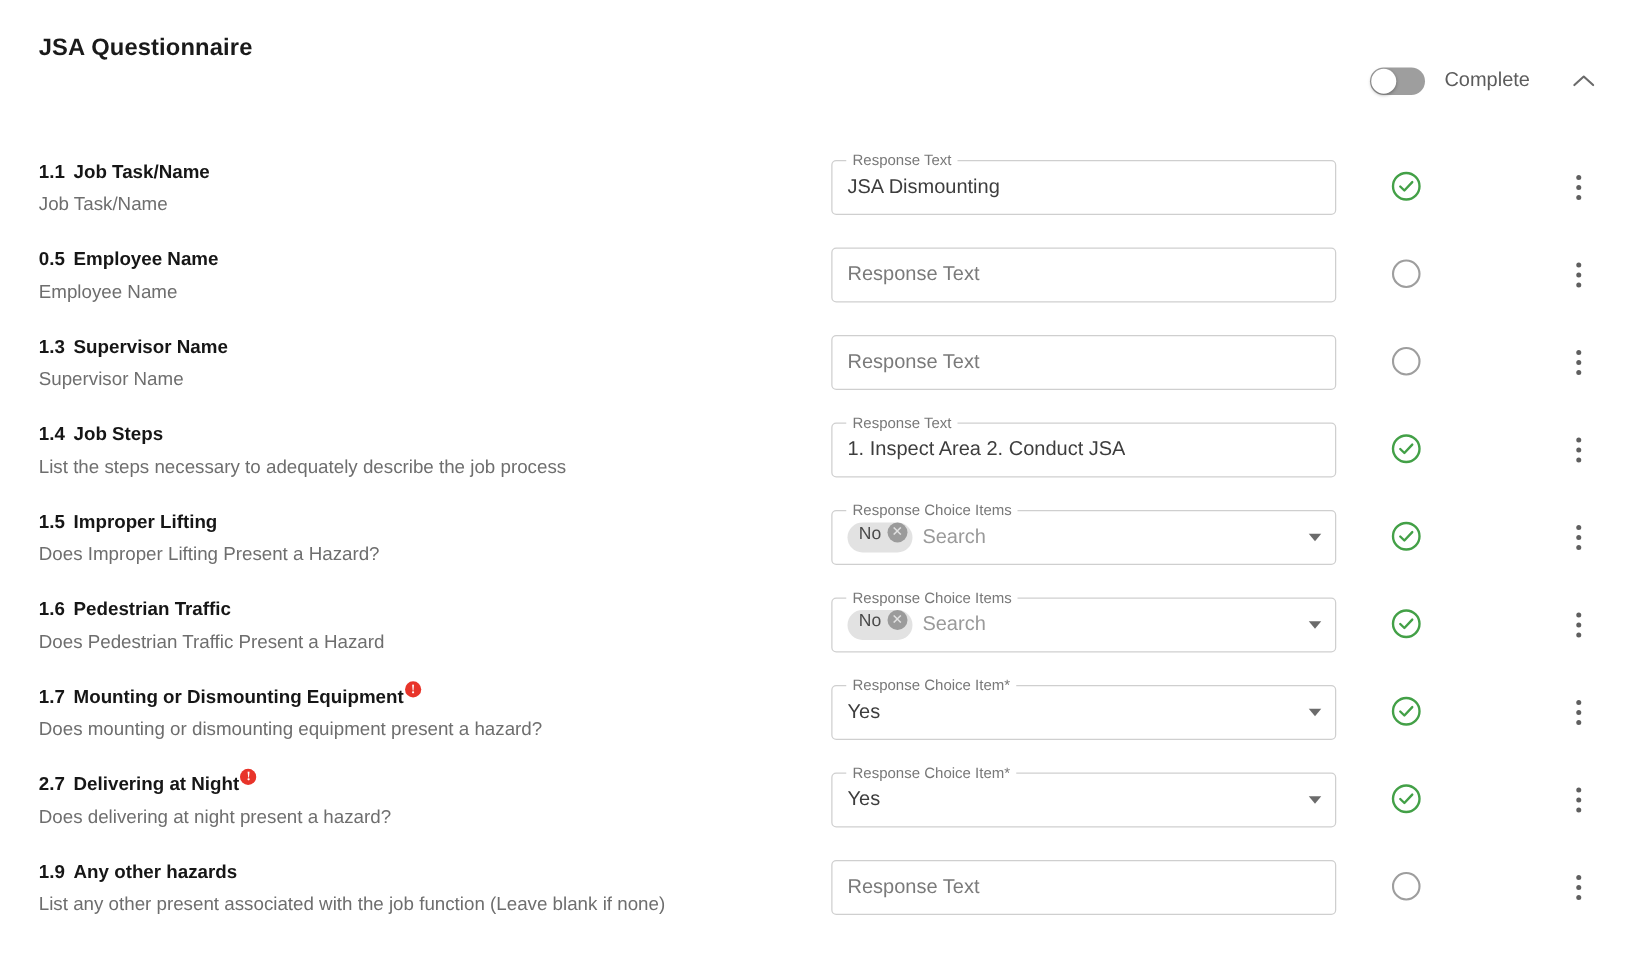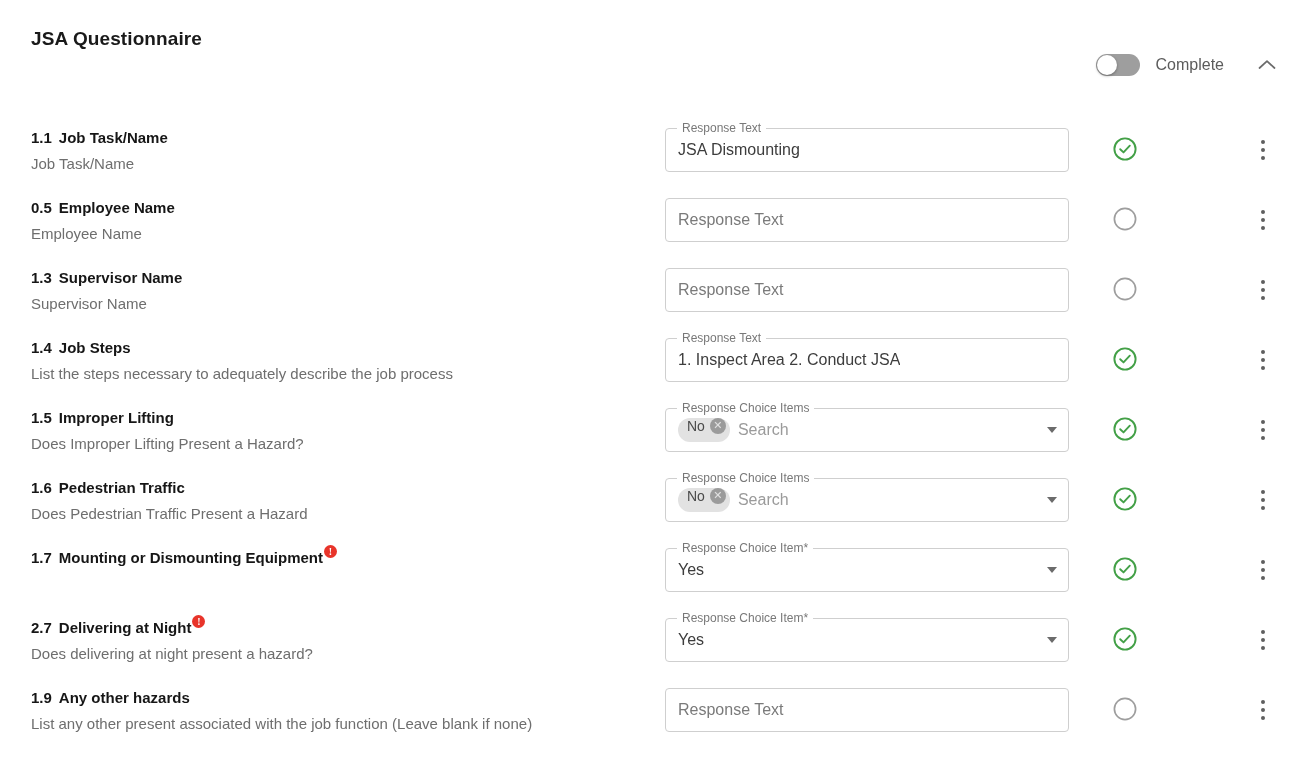--- a/index.html
+++ b/index.html
@@ -407,20 +407,21 @@
         </div>
         <div class="kebab">
           <i></i>
           <i></i>
           <i></i>
         </div>
       </div>
       <div class="row">
         <div class="q-text">
           <div class="q-title"><span class="q-num">1.7</span><span>Mounting or Dismounting Equipment</span><span class="req-badge">!</span></div>
+          <div class="q-desc">Does mounting or dismounting equipment present a hazard?</div>
         </div>
         <div class="field-wrap">
           <div class="field">
             <div class="notch-label">Response Choice Item*</div>
             <span class="field-value">Yes</span>
             <span class="arrow"></span>
           </div>
         </div>
         <div class="status">
           <svg width="26" height="26" viewBox="0 0 26 26">

